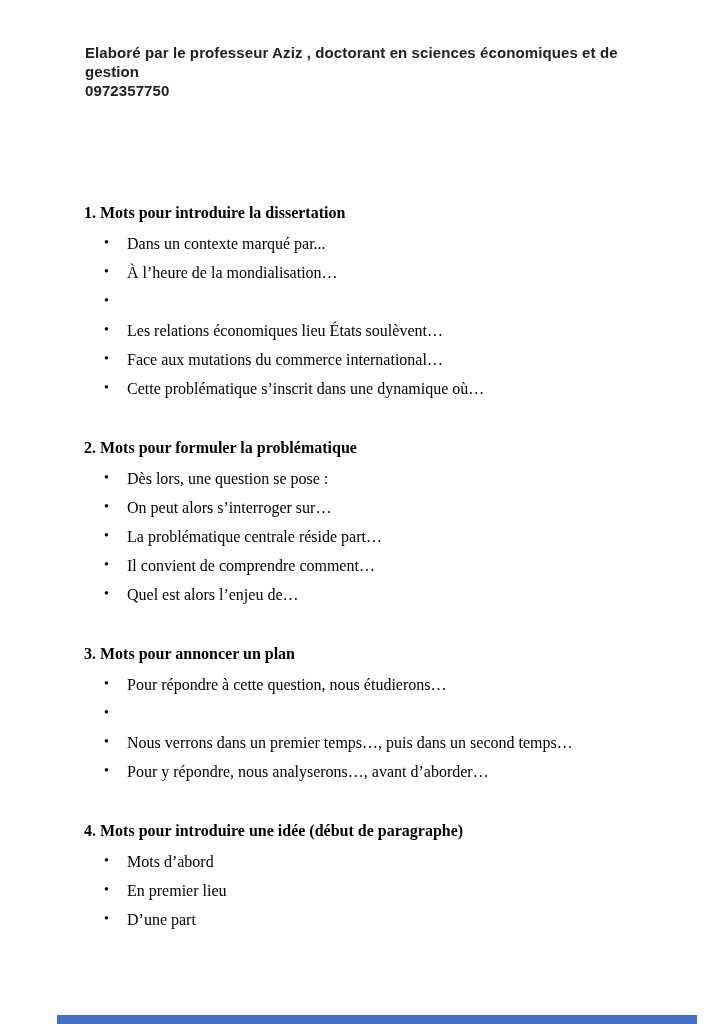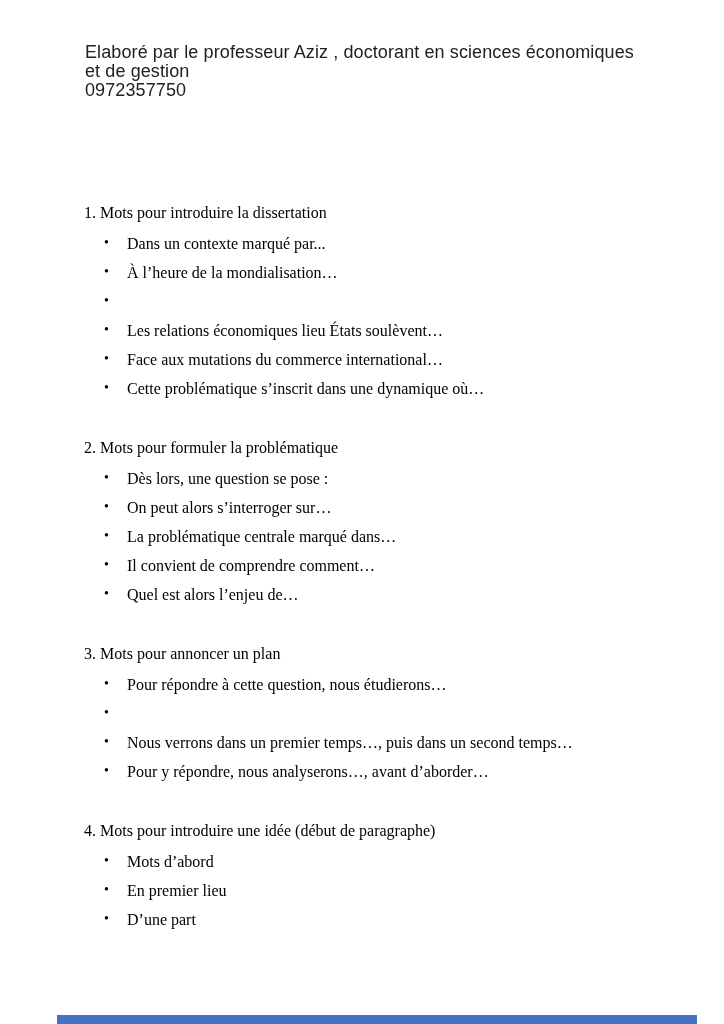--- a/index.html
+++ b/index.html
@@ -11,36 +11,37 @@
     overflow: hidden;
     font-family: "Liberation Serif", serif;
     color: #000000;
   }
   .doc-header {
     position: absolute;
     left: 85px;
     top: 43px;
     width: 560px;
     font-family: "Liberation Sans", sans-serif;
-    font-size: 18px;
+    font-size: 15px;
     line-height: 19px;
     color: #212121;
     letter-spacing: 0.1px;
+    font-weight: bold;
   }
   .content {
     position: absolute;
     left: 84px;
     top: 204px;
     width: 600px;
   }
   .content section { margin: 0 0 30px 0; }
   .section-title {
     margin: 0 0 14px 0;
     font-size: 16px;
-    font-weight: normal;
+    font-weight: bold;
     line-height: 17px;
     font-family: "Liberation Serif", serif;
   }
   .bullet-list { list-style: none; margin: 0; padding: 0; }
   .bullet-list li {
     position: relative;
     height: 29px;
     padding-left: 43px;
     font-size: 16px;
     line-height: 17px;
@@ -79,21 +80,21 @@
           <li><span class="bullet">•</span><span>Les relations économiques lieu États soulèvent…</span></li>
           <li><span class="bullet">•</span><span>Face aux mutations du commerce international…</span></li>
           <li><span class="bullet">•</span><span>Cette problématique s’inscrit dans une dynamique où…</span></li>
         </ul>
       </section>
       <section>
         <h2 class="section-title">2. Mots pour formuler la problématique</h2>
         <ul class="bullet-list">
           <li><span class="bullet">•</span><span>Dès lors, une question se pose :</span></li>
           <li><span class="bullet">•</span><span>On peut alors s’interroger sur…</span></li>
-          <li><span class="bullet">•</span><span>La problématique centrale marqué dans…</span></li>
+          <li><span class="bullet">•</span><span>La problématique centrale réside part…</span></li>
           <li><span class="bullet">•</span><span>Il convient de comprendre comment…</span></li>
           <li><span class="bullet">•</span><span>Quel est alors l’enjeu de…</span></li>
         </ul>
       </section>
       <section>
         <h2 class="section-title">3. Mots pour annoncer un plan</h2>
         <ul class="bullet-list">
           <li><span class="bullet">•</span><span>Pour répondre à cette question, nous étudierons…</span></li>
           <li><span class="bullet">•</span></li>
           <li><span class="bullet">•</span><span>Nous verrons dans un premier temps…, puis dans un second temps…</span></li>

